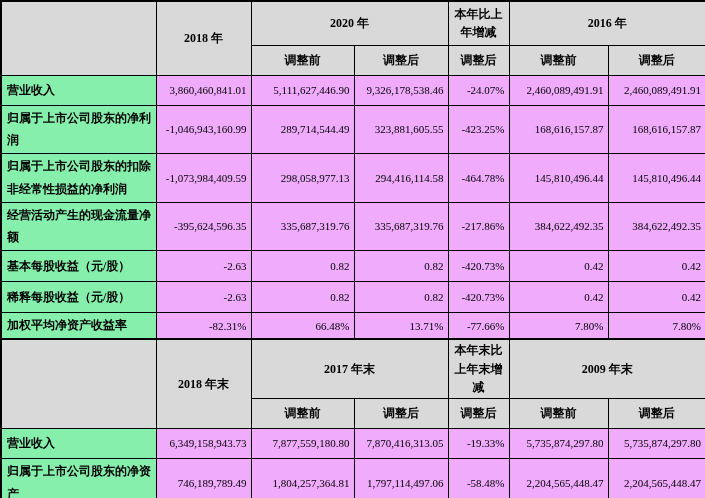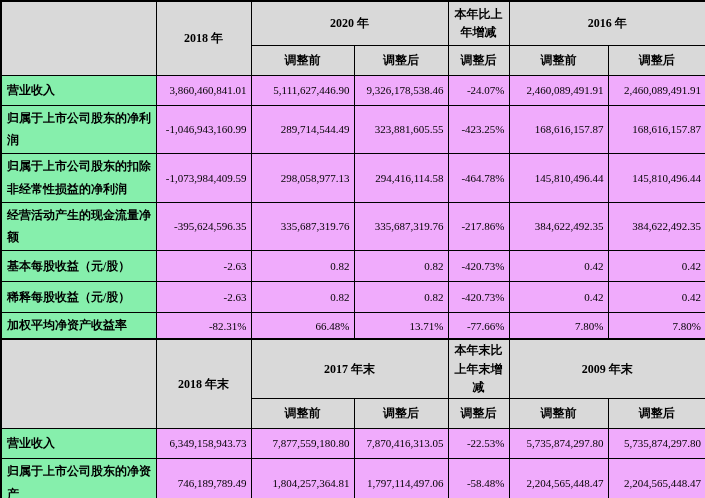--- a/index.html
+++ b/index.html
@@ -157,21 +157,21 @@
         <td class="hdr">调整后</td>
         <td class="hdr">调整后</td>
         <td class="hdr">调整前</td>
         <td class="hdr">调整后</td>
       </tr>
       <tr style="height: 30px;">
         <td class="lbl">营业收入</td>
         <td class="num">6,349,158,943.73</td>
         <td class="num">7,877,559,180.80</td>
         <td class="num">7,870,416,313.05</td>
-        <td class="num">-22.53%</td>
+        <td class="num">-19.33%</td>
         <td class="num">5,735,874,297.80</td>
         <td class="num">5,735,874,297.80</td>
       </tr>
       <tr style="height: 49px;">
         <td class="lbl">归属于上市公司股东的净资产</td>
         <td class="num">746,189,789.49</td>
         <td class="num">1,804,257,364.81</td>
         <td class="num">1,797,114,497.06</td>
         <td class="num">-58.48%</td>
         <td class="num">2,204,565,448.47</td>

